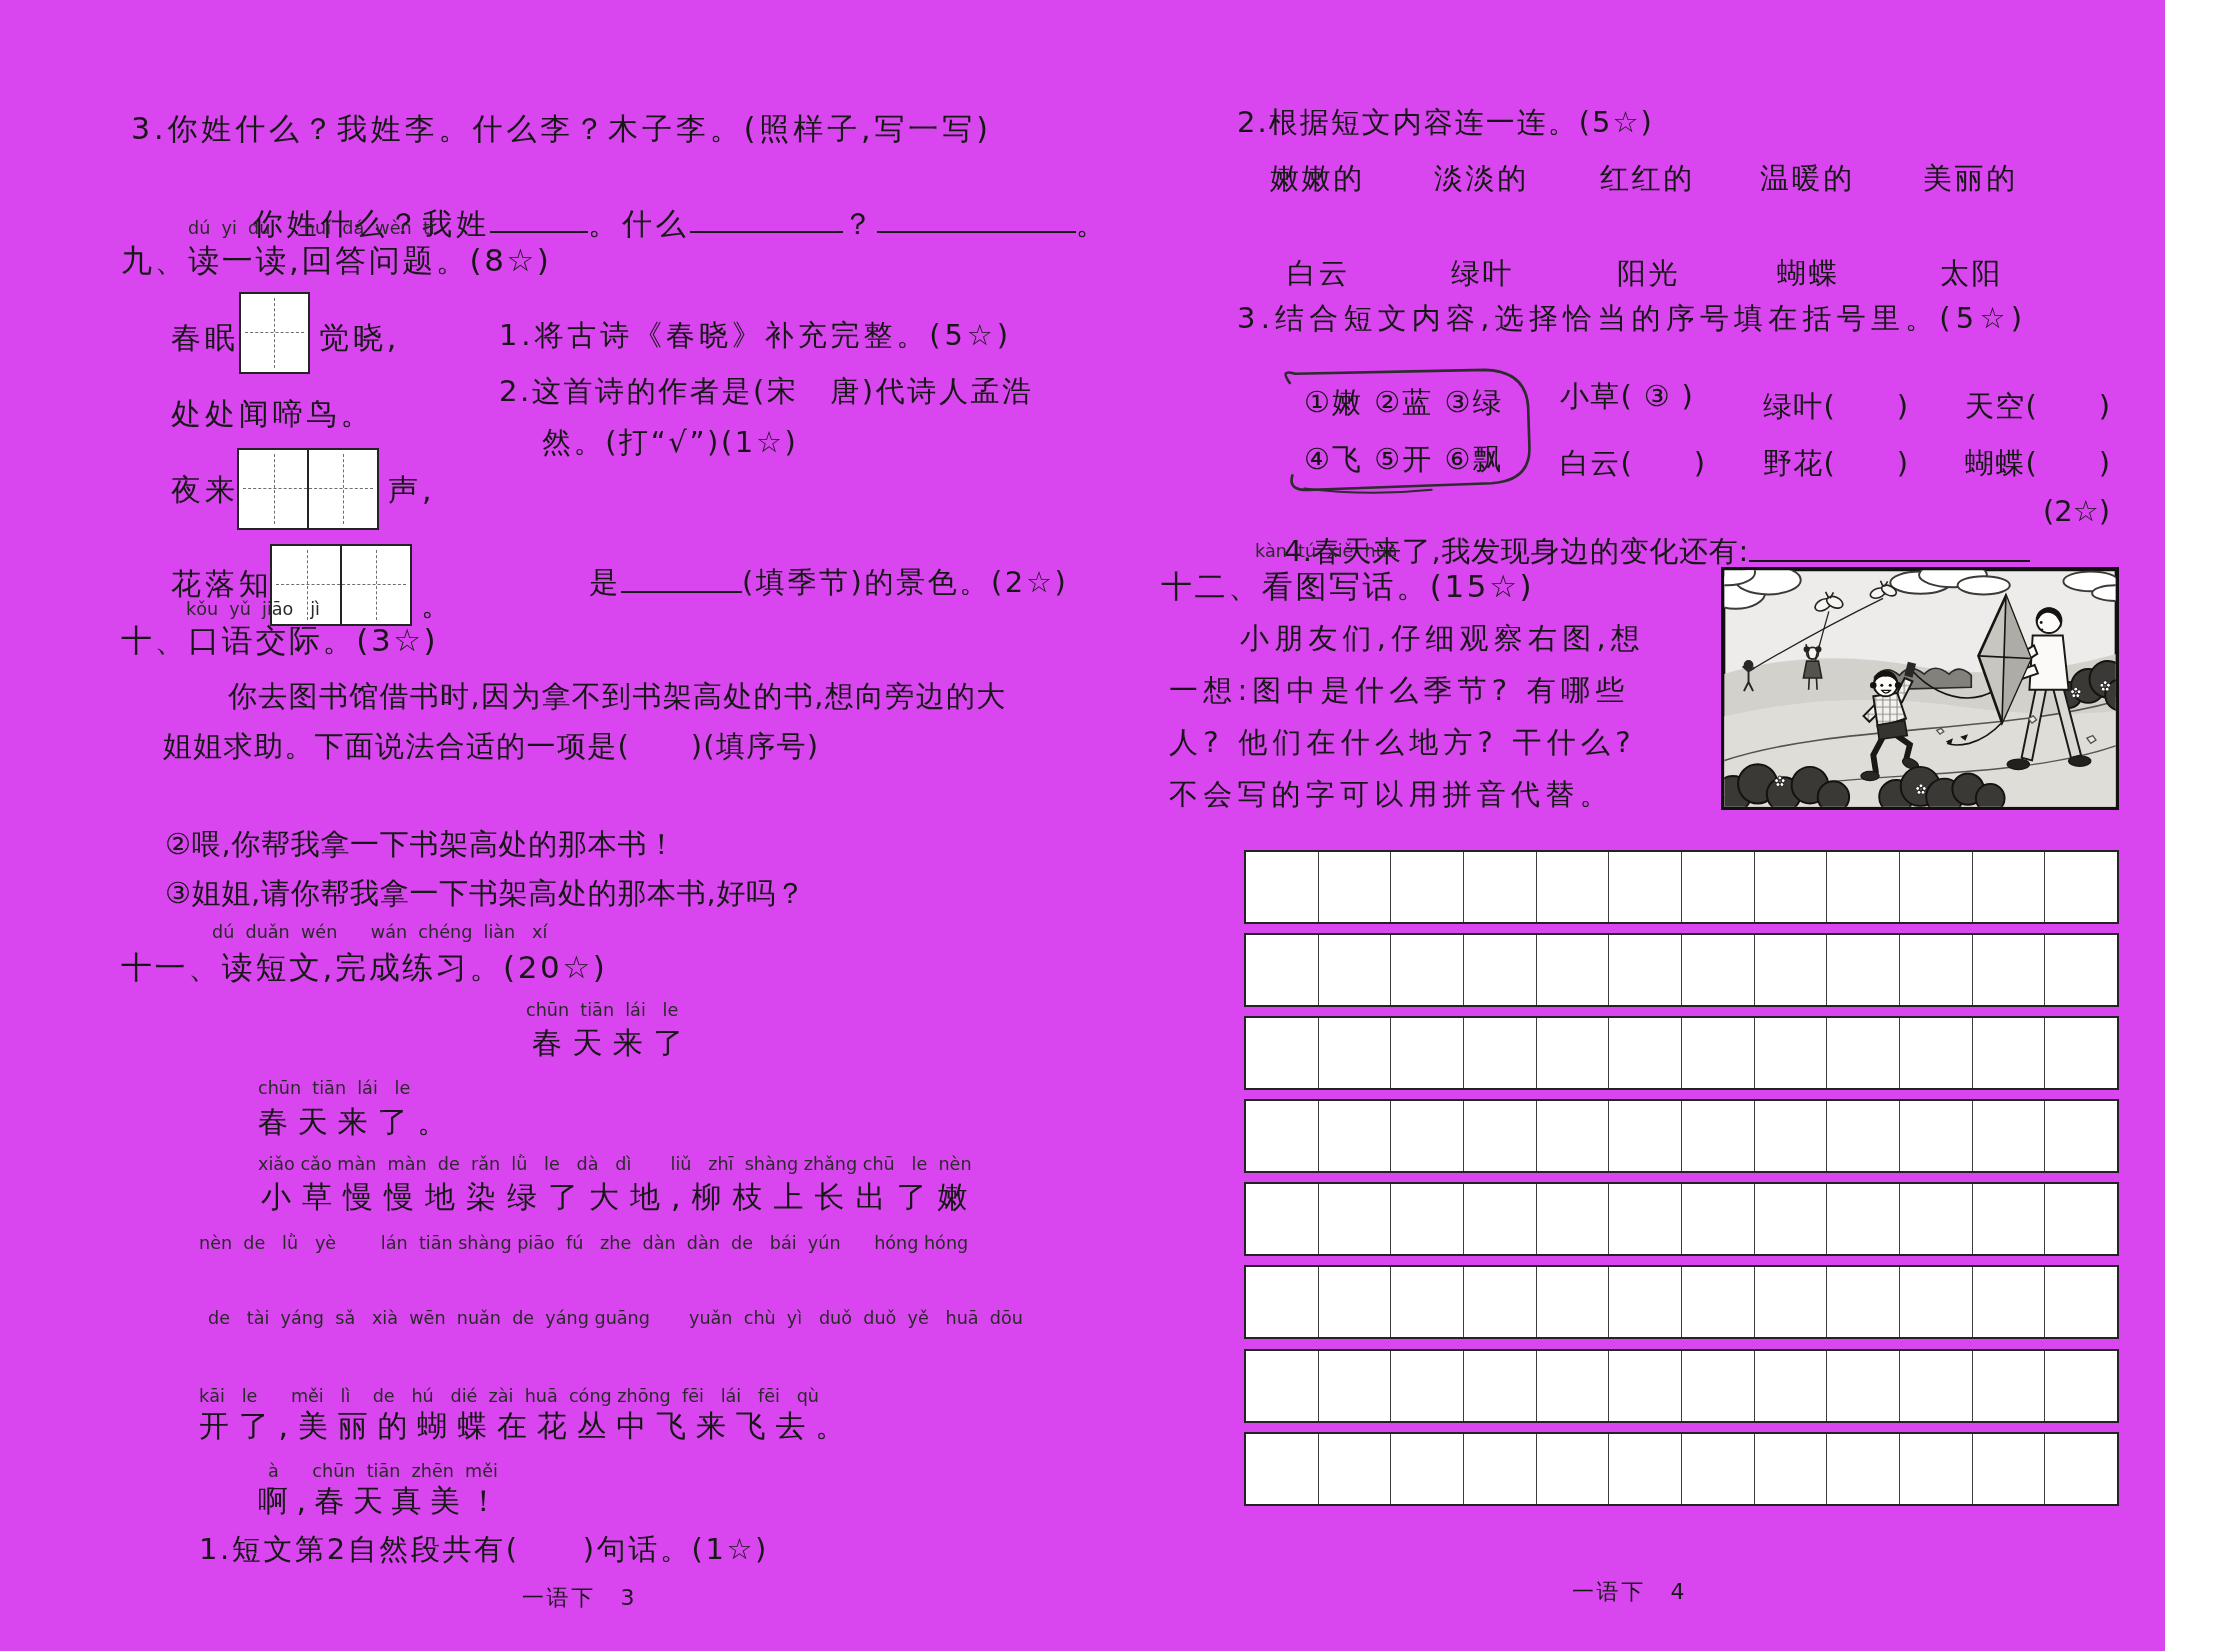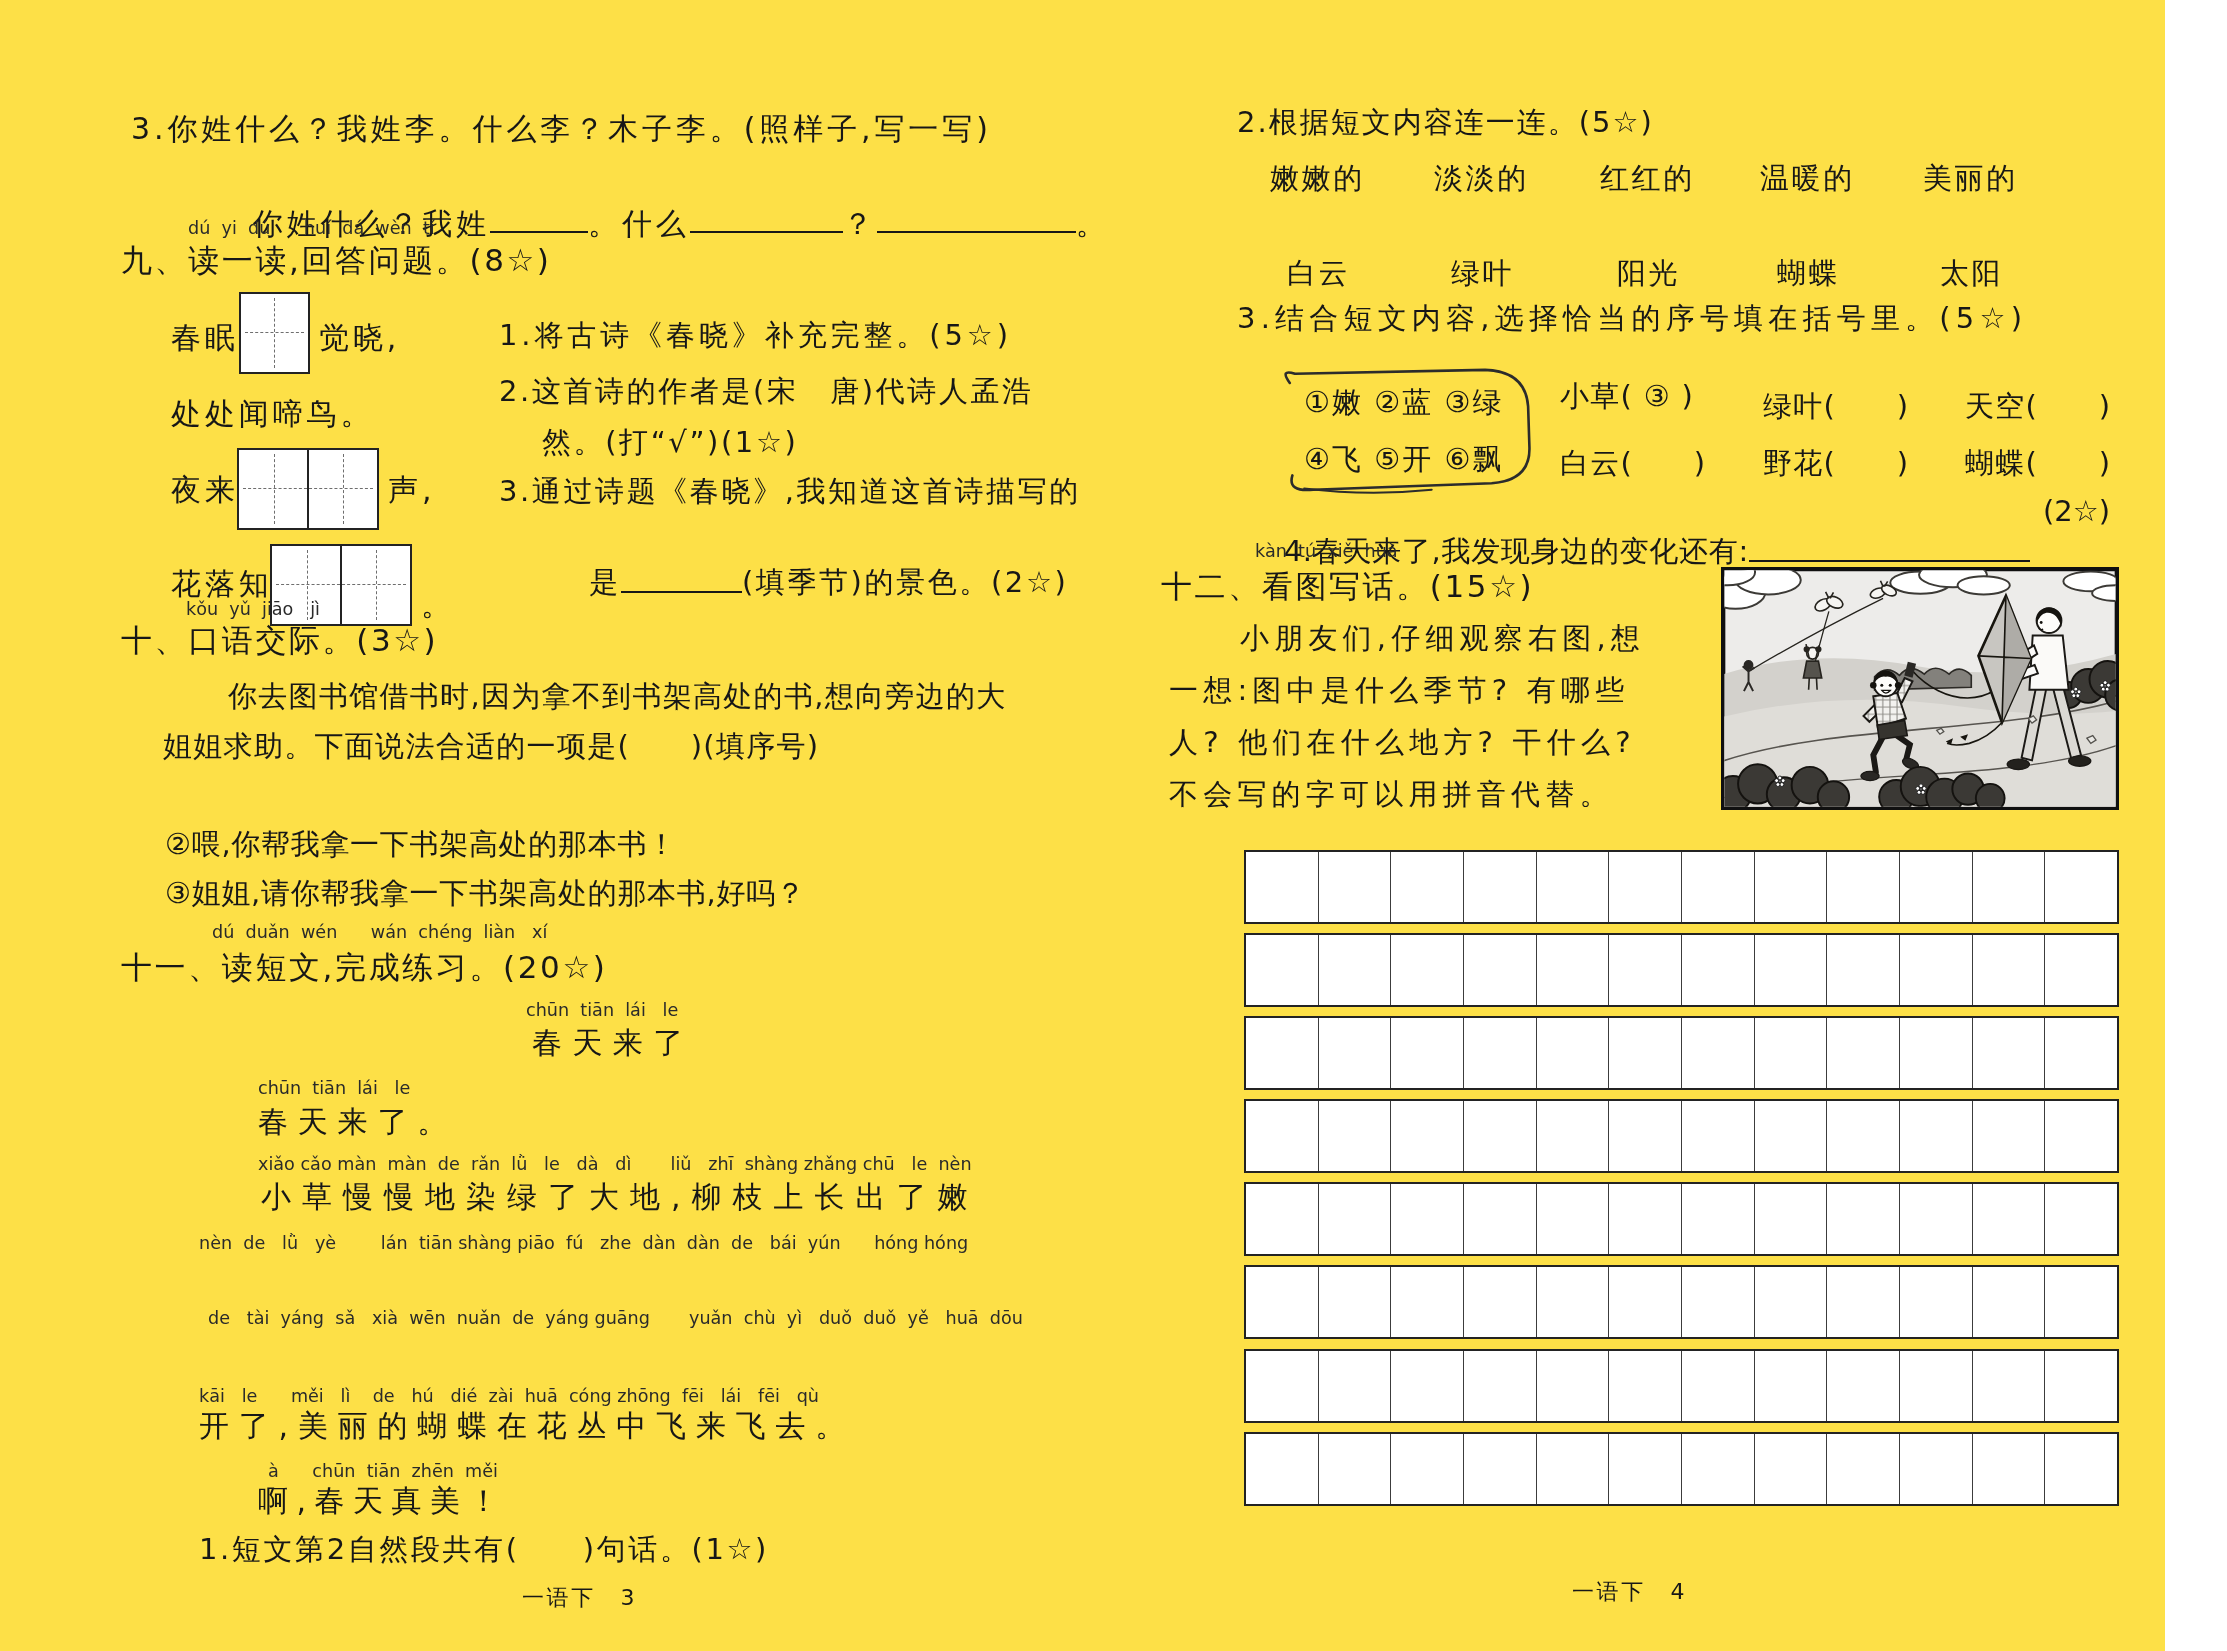--- a/index.html
+++ b/index.html
@@ -1,16 +1,16 @@
 <!DOCTYPE html>
 <html style="font-size:10.4px"><head>
 <meta charset="utf-8">
 <style>
   html,body{margin:0;padding:0;background:#ffffff;}
-  .sheet{position:relative;width:2165px;height:1652px;background:#fde047;overflow:hidden;
+  .sheet{position:relative;width:2165px;height:1652px;background:#d946ef;overflow:hidden;
          font-family:"DejaVu Sans",sans-serif;color:#171717;}
   .t{position:absolute;white-space:pre;color:#171717;line-height:1.15;}
   .f26{font-size:17.6px;color:#2a2a2a;}
   .f34{font-size:22px;}
   .f44{font-size:29px;}
   .f45{font-size:29px;}
   .f46{font-size:30px;}
   .f48{font-size:31px;font-weight:500;}
   .blank{display:inline-block;border-bottom:2.6px solid #171717;height:1.05em;vertical-align:baseline;}
   
@@ -63,21 +63,20 @@
     <div class="mid"></div>
     <div class="vd" style="left:25%;"></div>
       <div class="vd" style="left:75%;"></div>
       <div class="hd"></div>
   </div>
   <div class="t f46" style="left:421px;top:588px;">。</div>
 
   <div class="t f45" style="left:499px;top:319px;letter-spacing:3.9px;">1.将古诗《春晓》补充完整。(5☆)</div>
   <div class="t f45" style="left:499px;top:375px;letter-spacing:2.6px;">2.这首诗的作者是(宋　唐)代诗人孟浩</div>
   <div class="t f45" style="left:542px;top:426px;letter-spacing:2.6px;">然。(打“√”)(1☆)</div>
-  <div class="t f45" style="left:499px;top:475px;letter-spacing:2.6px;">3.通过诗题《春晓》,我知道这首诗描写的</div>
   <div class="t f45" style="left:542px;top:527px;letter-spacing:2.6px;">
     <span>是</span><span class="blank" style="width:121px;"></span><span>(填季节)的景色。(2☆)</span>
   </div>
 
   <div class="t f26" style="left:186px;top:599px;">kǒu  yǔ  jiāo   jì</div>
   <div class="t f48" style="left:121px;top:623px;letter-spacing:2.6px;">十、口语交际。(3☆)</div>
   <div class="t f45" style="left:228px;top:680px;letter-spacing:1.3px;">你去图书馆借书时,因为拿不到书架高处的书,想向旁边的大</div>
   <div class="t f45" style="left:163px;top:730px;letter-spacing:1.3px;">姐姐求助。下面说法合适的一项是(　　)(填序号)</div>
   <div class="t f45" style="left:165px;top:828px;letter-spacing:0.7px;">②喂,你帮我拿一下书架高处的那本书！</div>
   <div class="t f45" style="left:165px;top:877px;letter-spacing:0.7px;">③姐姐,请你帮我拿一下书架高处的那本书,好吗？</div>

